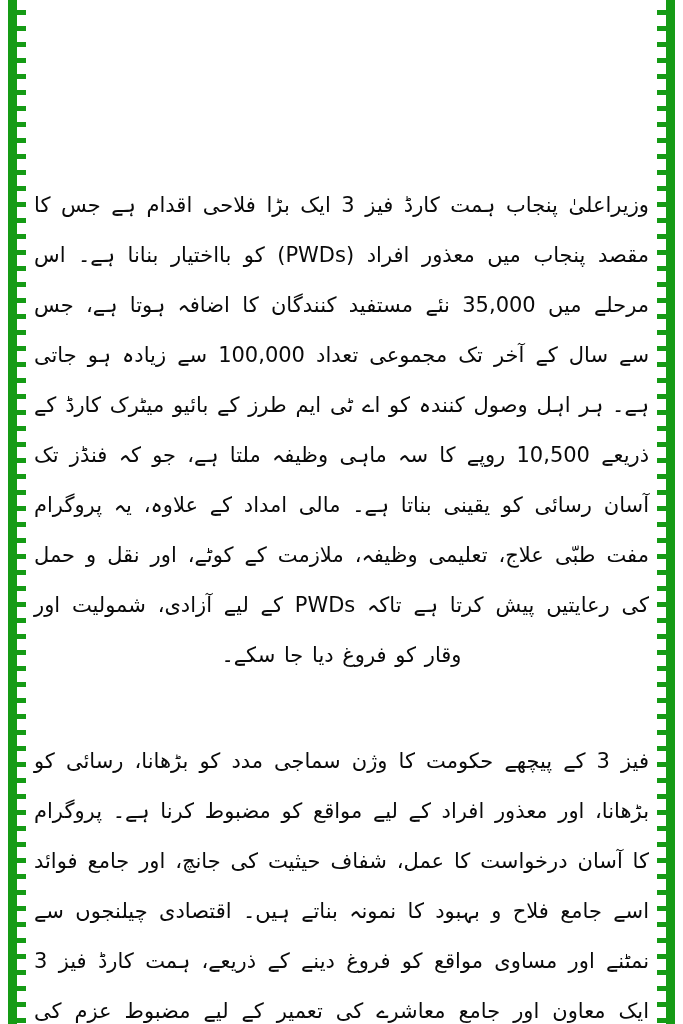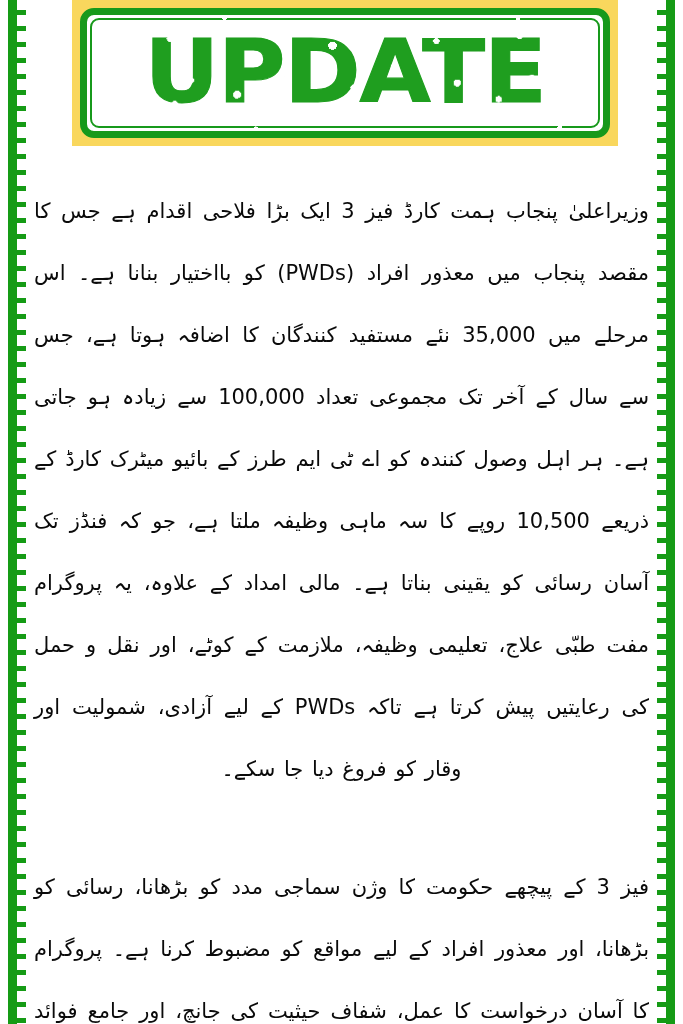--- a/index.html
+++ b/index.html
@@ -177,21 +177,21 @@
     left: 34px;
     right: 34px;
     direction: rtl;
     text-align: justify;
     text-align-last: center;
   }
 
   .para {
     font-family: "DejaVu Sans", "Liberation Serif", serif;
     font-size: 21px;
-    line-height: 62px;
+    line-height: 50px;
     color: #0a0a0a;
     margin: 0 0 56px 0;
     text-align: justify;
     text-align-last: center;
     word-spacing: 2px;
   }
   .para:last-child { margin-bottom: 0; }
 </style>
 </head>
 <body>
@@ -201,26 +201,19 @@
   <div class="side-border left">
     <div class="spine"></div>
     <div class="teeth"></div>
   </div>
 
   <div class="side-border right">
     <div class="spine"></div>
     <div class="teeth"></div>
   </div>
 
-  <div class="stamp-wrap">
-    <div class="stamp-inner">
-      <div class="stamp-text">
-        <span>UPDATE</span>
-      </div>
-    </div>
-  </div>
 
   <div class="article">
     <p class="para">وزیراعلیٰ پنجاب ہمت کارڈ فیز 3 ایک بڑا فلاحی اقدام ہے جس کا مقصد پنجاب میں معذور افراد (PWDs) کو بااختیار بنانا ہے۔ اس مرحلے میں 35,000 نئے مستفید کنندگان کا اضافہ ہوتا ہے، جس سے سال کے آخر تک مجموعی تعداد 100,000 سے زیادہ ہو جاتی ہے۔ ہر اہل وصول کنندہ کو اے ٹی ایم طرز کے بائیو میٹرک کارڈ کے ذریعے 10,500 روپے کا سہ ماہی وظیفہ ملتا ہے، جو کہ فنڈز تک آسان رسائی کو یقینی بناتا ہے۔ مالی امداد کے علاوہ، یہ پروگرام مفت طبّی علاج، تعلیمی وظیفہ، ملازمت کے کوٹے، اور نقل و حمل کی رعایتیں پیش کرتا ہے تاکہ PWDs کے لیے آزادی، شمولیت اور وقار کو فروغ دیا جا سکے۔</p>
     <p class="para">فیز 3 کے پیچھے حکومت کا وژن سماجی مدد کو بڑھانا، رسائی کو بڑھانا، اور معذور افراد کے لیے مواقع کو مضبوط کرنا ہے۔ پروگرام کا آسان درخواست کا عمل، شفاف حیثیت کی جانچ، اور جامع فوائد اسے جامع فلاح و بہبود کا نمونہ بناتے ہیں۔ اقتصادی چیلنجوں سے نمٹنے اور مساوی مواقع کو فروغ دینے کے ذریعے، ہمت کارڈ فیز 3 ایک معاون اور جامع معاشرے کی تعمیر کے لیے مضبوط عزم کی عکاسی کرتا ہے۔</p>
   </div>
 
 </div>
 
 </body></html>

